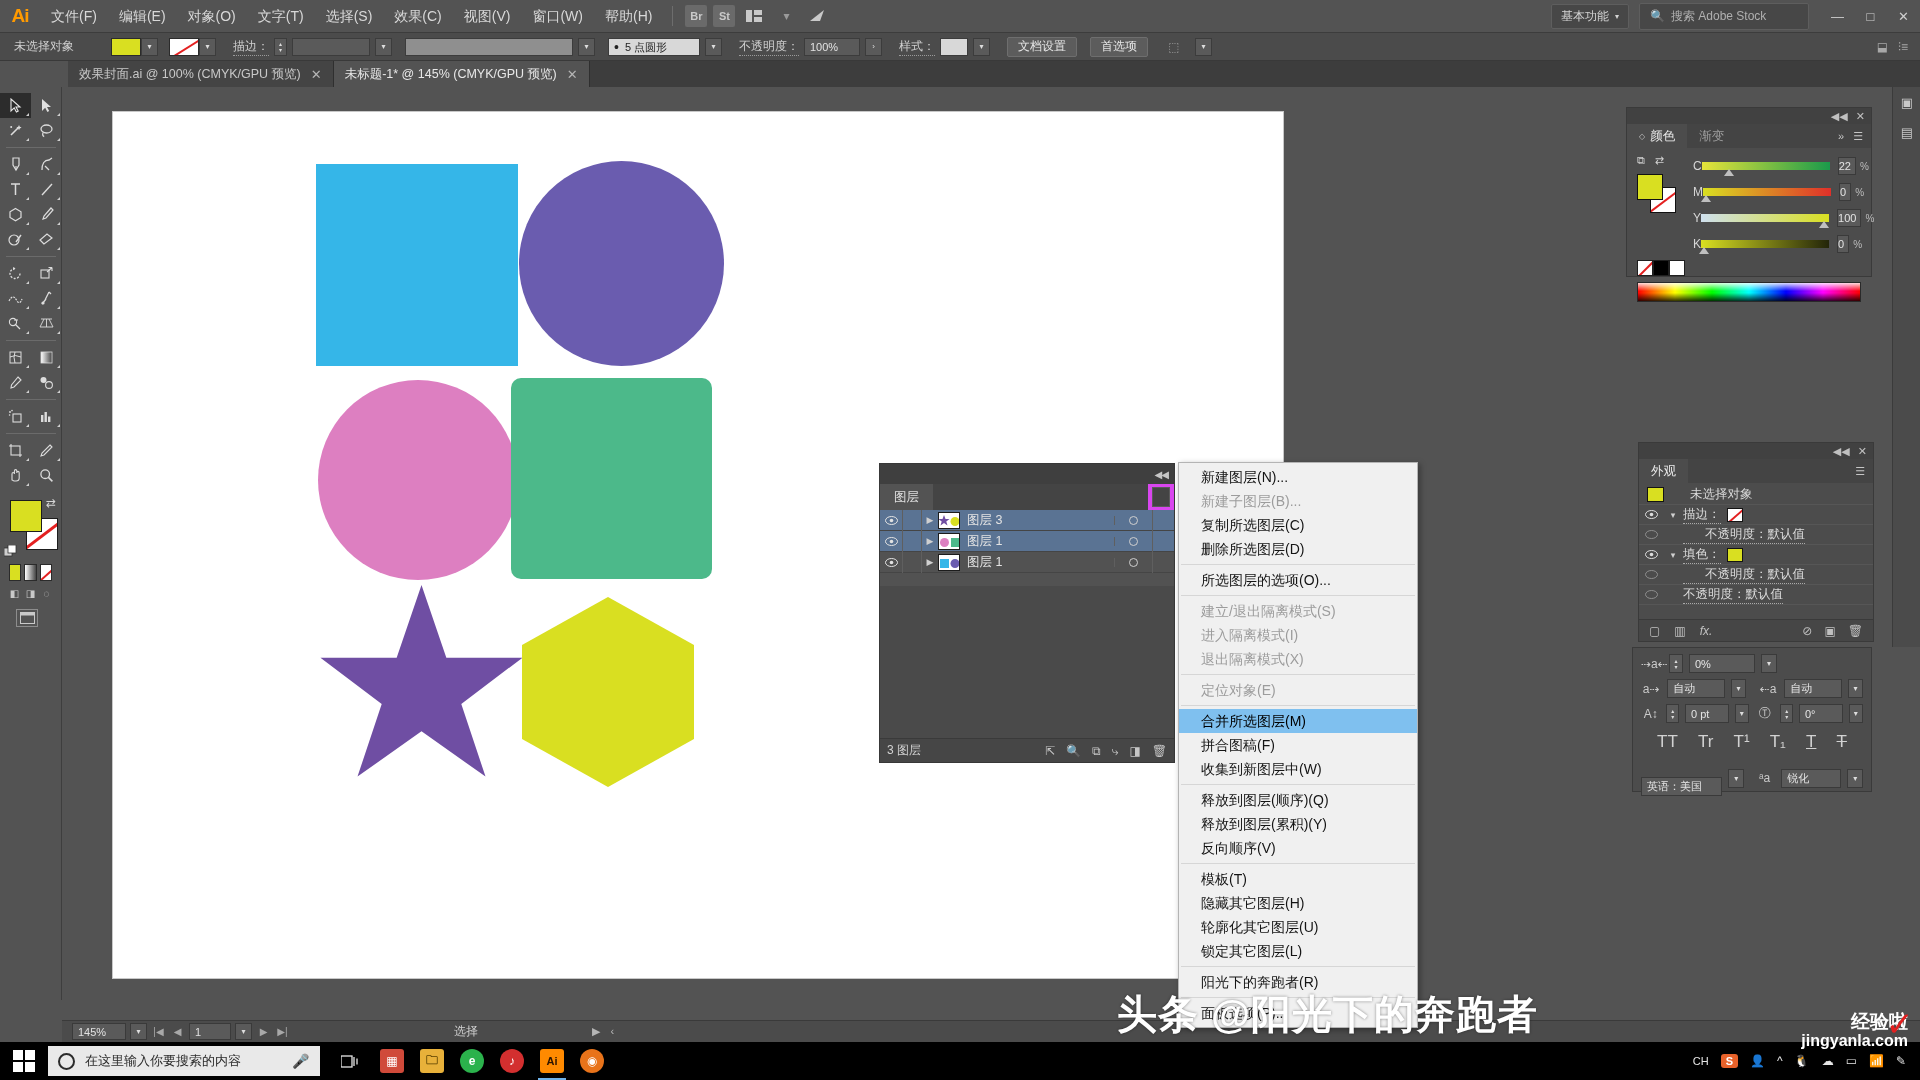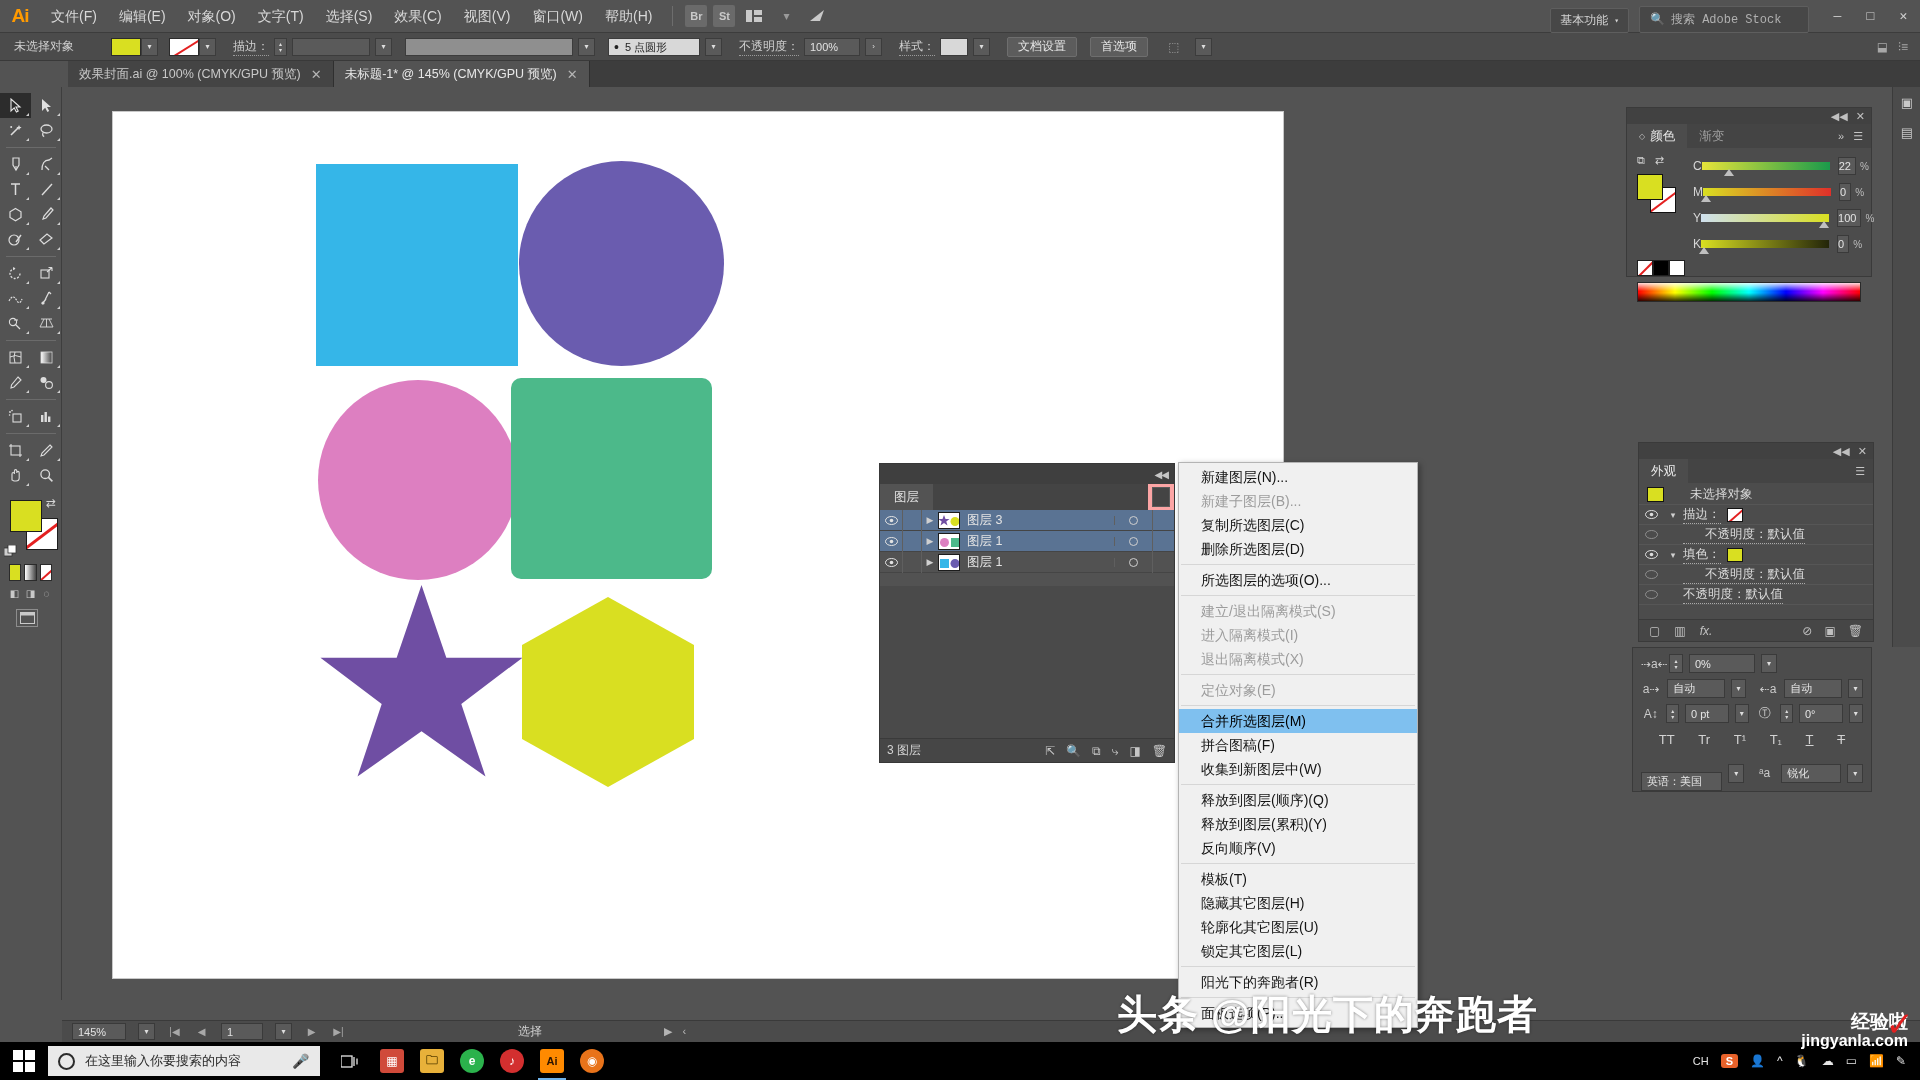--- a/index.html
+++ b/index.html
@@ -27,21 +27,21 @@
   .menu-item {
     padding: 0 11px; height: 33px; line-height: 33px; font-size: 14px; color: #d8d8d8;
     white-space: nowrap; cursor: default;
   }
   .mb-sep { width: 1px; height: 20px; background: #6d6d6d; margin: 0 9px; }
   .mb-icon {
     width: 26px; height: 22px; display: flex; align-items: center; justify-content: center;
     font-size: 12px; color: #9a9a9a; margin: 0 3px;
   }
   .mb-icon.boxed { background: #6a6a6a; border-radius: 2px; width: 22px; color: #c9c9c9; font-size: 11px; font-weight: bold;}
-  .mb-right { margin-left: auto; display: flex; align-items: flex-end; height: 33px; font-family: Liberation Mono, monospace; }
+  .mb-right { margin-left: auto; display: flex; align-items: center; height: 33px; }
   .ws-switch {
     display: flex; align-items: center; gap: 6px; padding: 3px 9px;
     background: #474747; border: 1px solid #5e5e5e; border-radius: 2px; font-size: 12px;
     margin-right: 10px;
   }
   .search-box {
     display: flex; align-items: center; gap: 6px; padding: 4px 10px;
     background: #474747; border: 1px solid #5e5e5e; border-radius: 2px;
     font-size: 12px; color: #b0b0b0; width: 170px; margin-right: 12px;
   }
@@ -150,21 +150,21 @@
   }
   .shape { position: absolute; }
 
   
   .layers-panel {
     position: absolute; left: 879px; top: 463px; width: 296px; height: 300px;
     background: #4a4a4a; border: 1px solid #383838; z-index: 20;
   }
   .lp-titlebar { height: 20px; background: #3f3f3f; display:flex; align-items:center; justify-content:flex-end; padding-right:6px; gap:8px;}
   .lp-chev { font-size: 10px; color:#c6c6c6; letter-spacing:-1px; }
-  .lp-tabrow { height: 26px; background: #fca5a5; display:flex; align-items:stretch; }
+  .lp-tabrow { height: 26px; background: #d946ef; display:flex; align-items:stretch; }
   .lp-tab { padding: 0 14px; display:flex; align-items:center; font-size:12.5px; color:#e0e0e0; background:#535353; }
   .lp-list { background: #525252; }
   .lr {
     display: flex; align-items: center; height: 21px; font-size: 12.5px;
     border-bottom: 1px solid #454545; color: #e3e3e3;
   }
   .lr.sel { background: #5a7393; }
   .lr-eye { width: 22px; display:flex; align-items:center; justify-content:center; }
   .lr-lock { width: 20px; display:flex;align-items:center;justify-content:center; border-left:1px solid #5f5f5f; border-right:1px solid #5f5f5f; height:21px;}
   .lr-arrow { width: 16px; text-align:center; font-size:9px; color:#d0d0d0;}
@@ -244,26 +244,26 @@
 
   
   .char-panel { padding: 6px 8px; }
   .ch-row { display:flex; align-items:center; gap:6px; margin-bottom: 6px; }
   .ch-ico { width: 22px; text-align:center; color:#cacaca; font-size:12px; }
   .ch-spin { width:14px;height:19px;background:#5a5a5a;border:1px solid #3a3a3a;display:flex;flex-direction:column;
     align-items:center;justify-content:center;font-size:6px;line-height:6px;color:#ddd;}
   .ch-field { height:19px;background:#5a5a5a;border:1px solid #3a3a3a;color:#e4e4e4;font-size:11px;
     display:flex;align-items:center;padding:0 5px;}
   .ch-drop { width:16px;height:19px;background:#5a5a5a;border:1px solid #3a3a3a;display:flex;align-items:center;justify-content:center;font-size:8px;color:#ddd;}
-  .ch-caps { display:flex; justify-content:space-around; padding: 3px 6px 6px 6px; color:#d2d2d2; font-size:13px;}
+  .ch-caps { display:flex; justify-content:space-around; padding: 3px 6px 6px 6px; color:#d2d2d2; font-size:17px;}
 
   
   .statusbar {
     position: absolute; left: 62px; bottom: 38px; width: 1858px; height: 22px;
-    background: #4b4b4b; display: flex; align-items: center; gap: 12px; padding-left: 10px;
+    background: #4b4b4b; display: flex; align-items: center; gap: 4px; padding-left: 10px;
     border-top: 1px solid #3a3a3a; font-size: 11px;
   }
   .sb-field { height:17px;background:#5a5a5a;border:1px solid #3a3a3a;color:#e2e2e2;font-size:11px;
      display:flex;align-items:center;padding:0 5px;}
   .sb-drop { width:17px;height:17px;background:#5a5a5a;border:1px solid #3a3a3a;display:flex;align-items:center;justify-content:center;font-size:8px;color:#ddd;}
   .sb-nav { width:15px;text-align:center;color:#a8a8a8;font-size:10px;}
   .sb-sel { margin-left: 160px; color:#d0d0d0; font-size:12px;}
   .sb-arrows{ margin-left: 110px; display:flex; gap:10px; color:#b5b5b5;}
 
   

